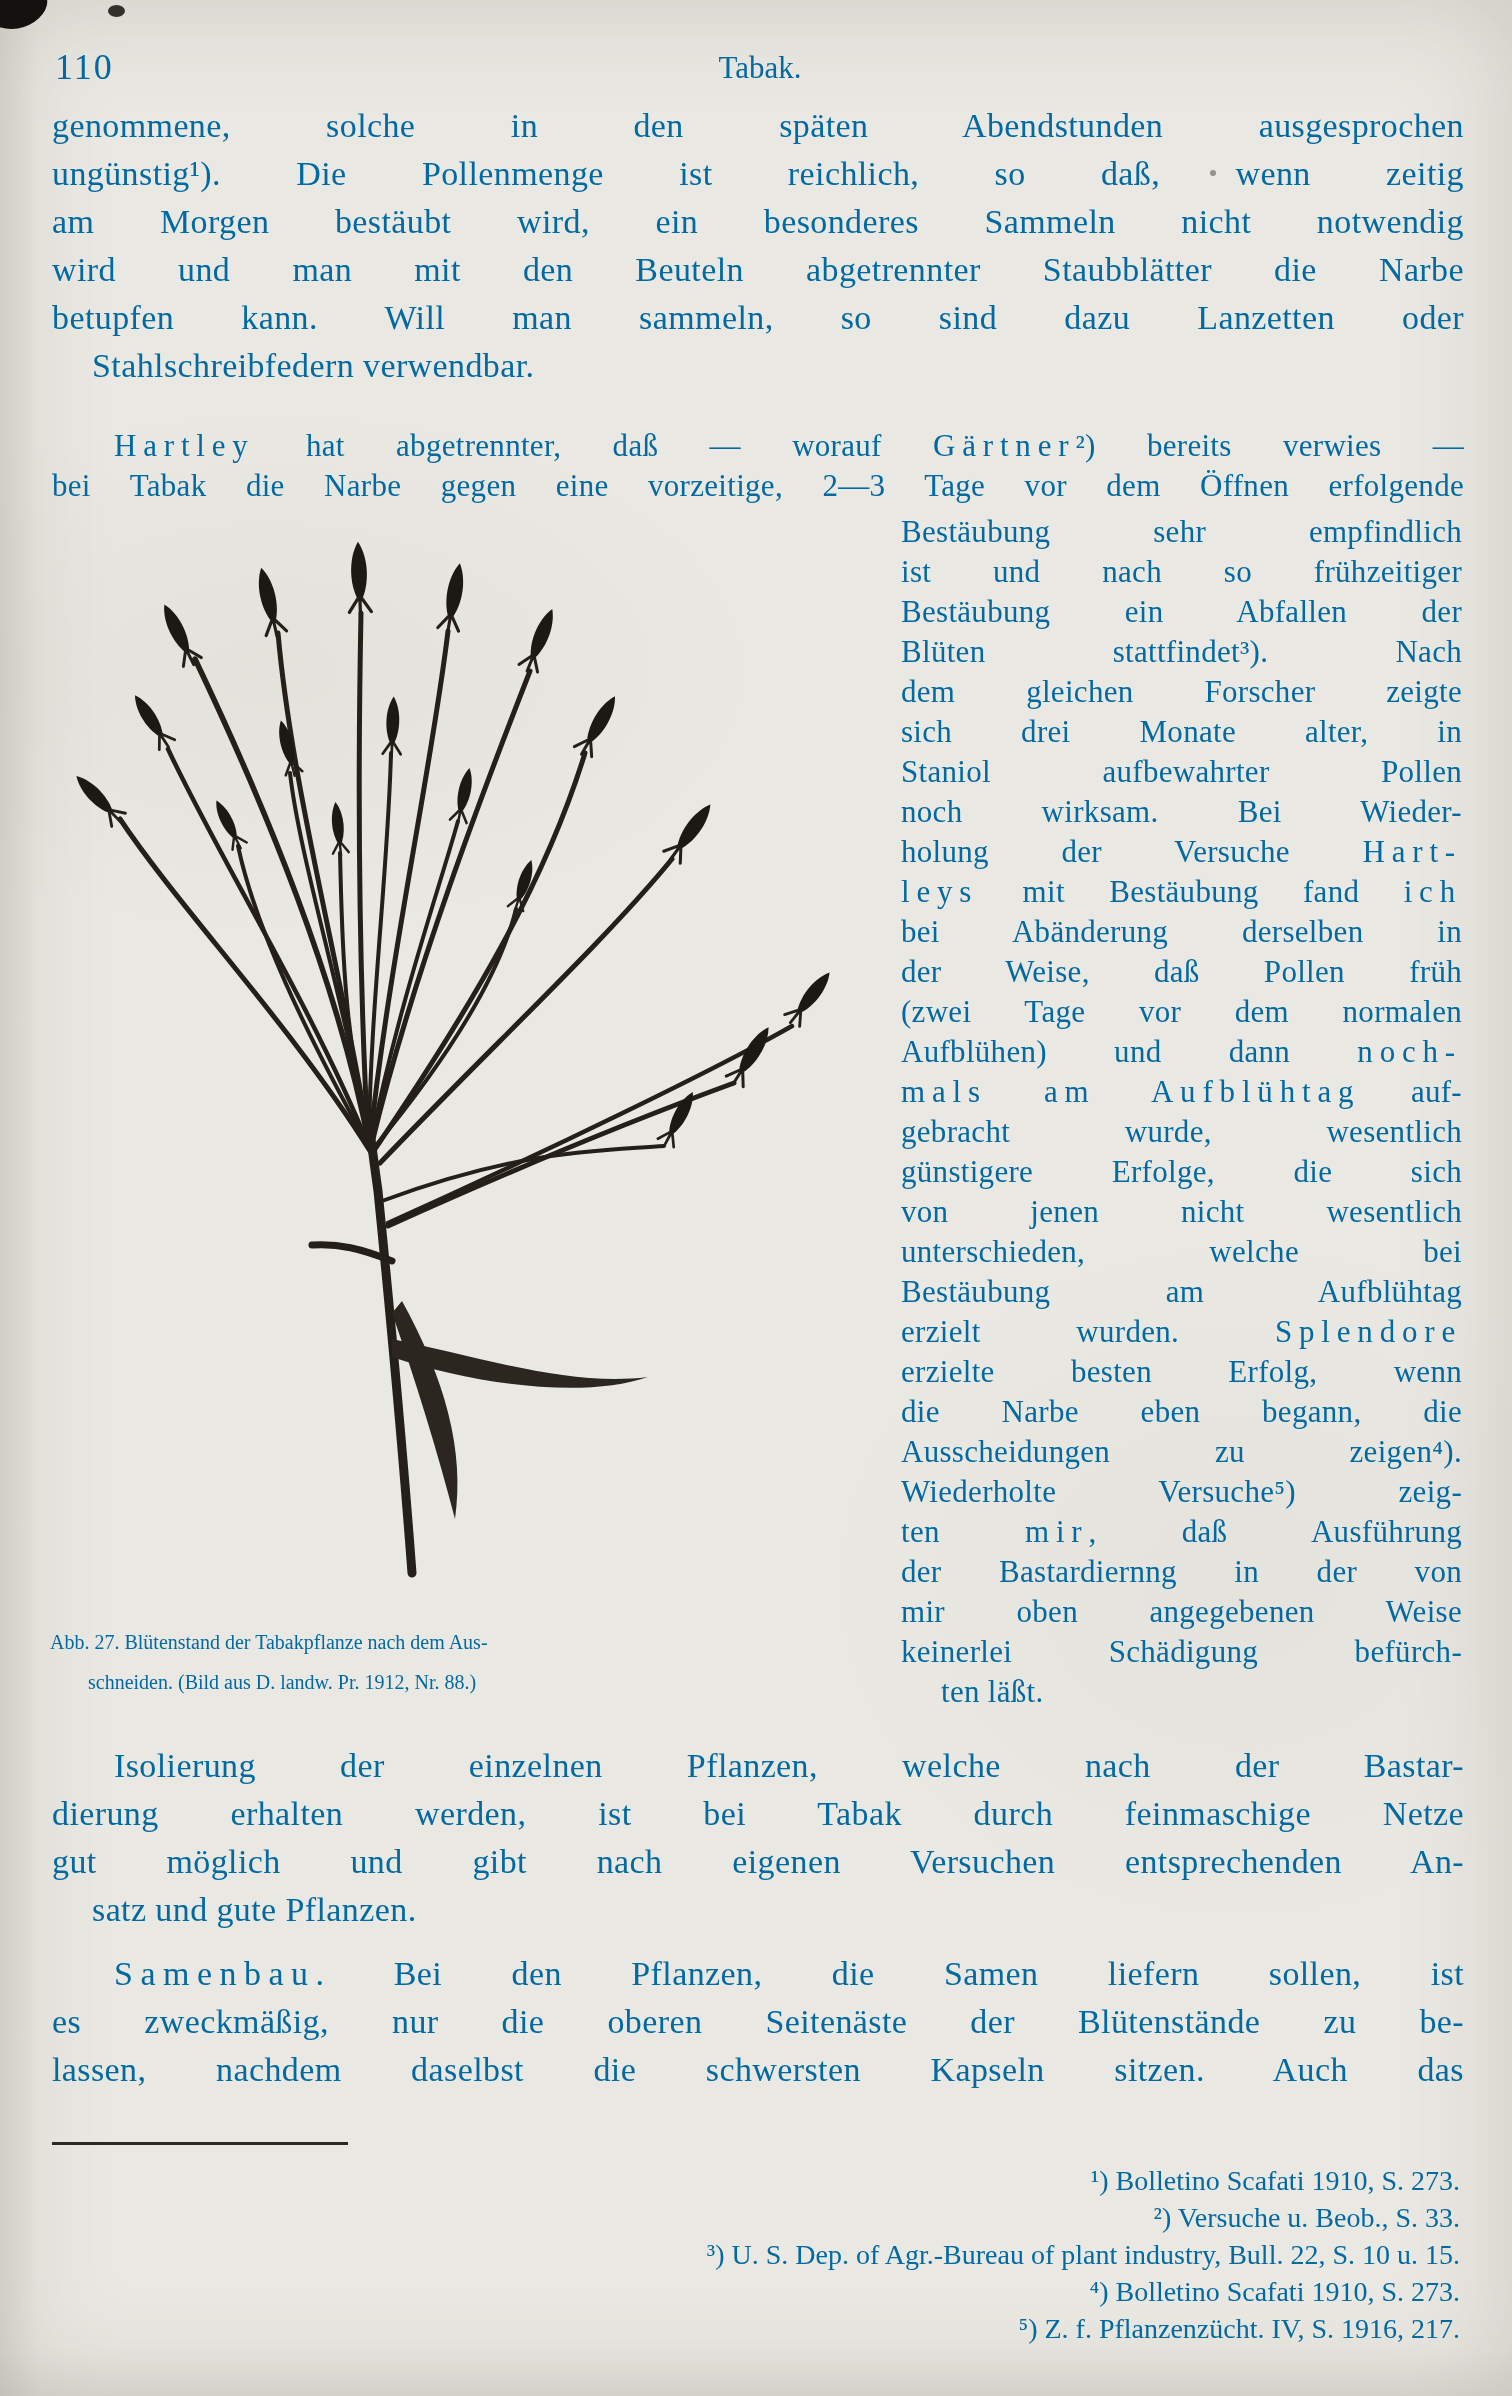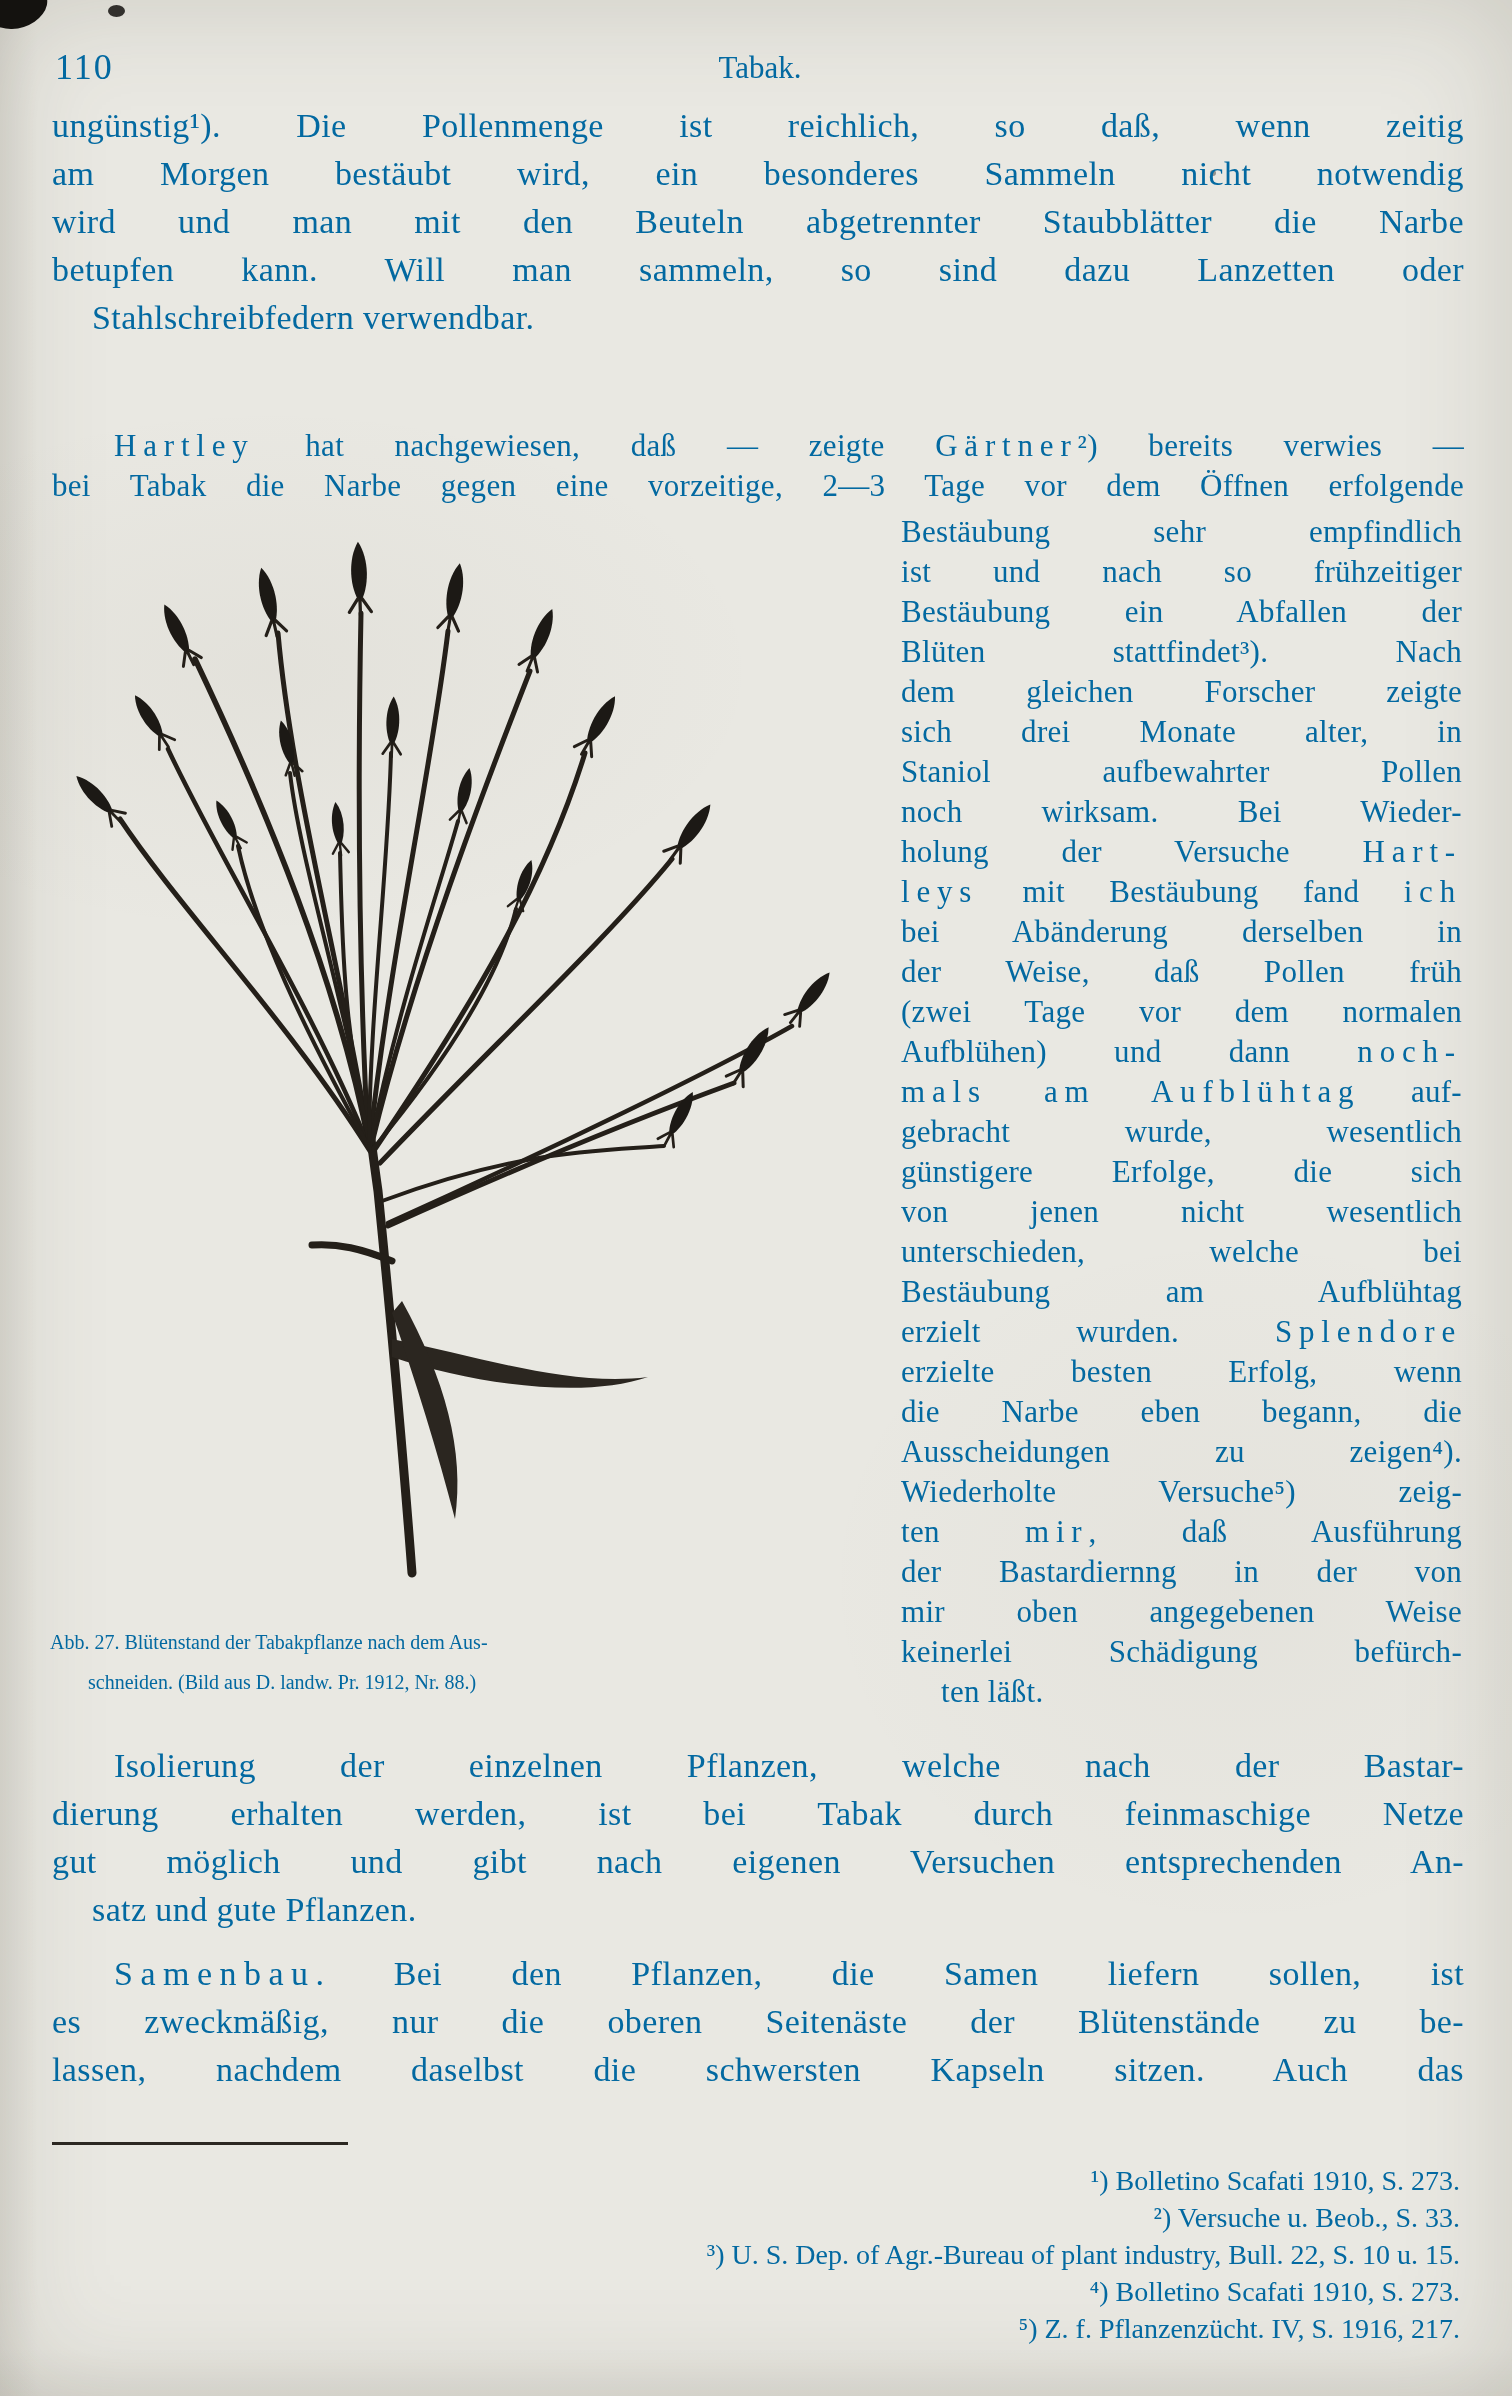--- a/index.html
+++ b/index.html
@@ -69,29 +69,30 @@
 <div class="page">
 
   <div class="artifact corner"></div>
   <div class="artifact speck"></div>
   <div class="artifact speck2"></div>
 
   <div class="block header-num">110</div>
   <div class="block header-title">Tabak.</div>
 
   <div class="block para1 para-body endpara">
+      <div class="line"><span>genommene, solche in den späten Abendstunden ausgesprochen</span></div>
       <div class="line"><span>ungünstig¹). Die Pollenmenge ist reichlich, so daß, wenn zeitig</span></div>
       <div class="line"><span>am Morgen bestäubt wird, ein besonderes Sammeln nicht notwendig</span></div>
       <div class="line"><span>wird und man mit den Beuteln abgetrennter Staubblätter die Narbe</span></div>
       <div class="line"><span>betupfen kann. Will man sammeln, so sind dazu Lanzetten oder</span></div>
       <div class="line"><span>Stahlschreibfedern verwendbar.</span></div>
     </div>
 
   <div class="block hartley para-small">
-      <div class="line indent"><span class="sp">Hartley</span><span> hat nachgewiesen, daß — zeigte </span><span class="sp">Gärtner</span><span>²) bereits verwies —</span></div>
+      <div class="line indent"><span class="sp">Hartley</span><span> hat abgetrennter, daß — worauf </span><span class="sp">Gärtner</span><span>²) bereits verwies —</span></div>
       <div class="line"><span>bei Tabak die Narbe gegen eine vorzeitige, 2—3 Tage vor dem Öffnen erfolgende</span></div>
     </div>
 
   <div class="block figure-area">
     <svg viewBox="0 0 830 1090" xmlns="http://www.w3.org/2000/svg">
       <defs>
         <g id="bud">
           <path class="budbody" d="M0 2 C -9 -12 -10 -38 0 -54 C 10 -38 9 -12 0 2 Z"></path>
           <path class="calyx" d="M -2 -2 L -10 10 M 2 -2 L 10 10 M 0 0 L 0 13"></path>
         </g>

